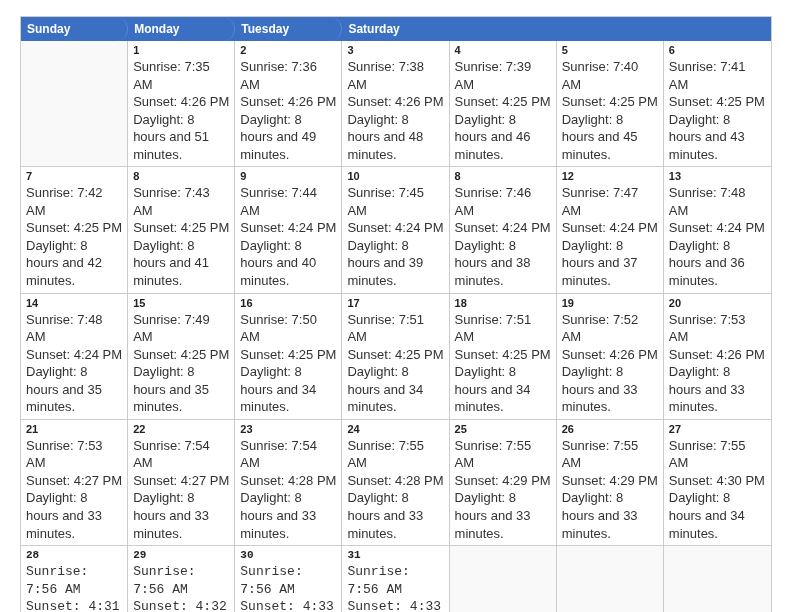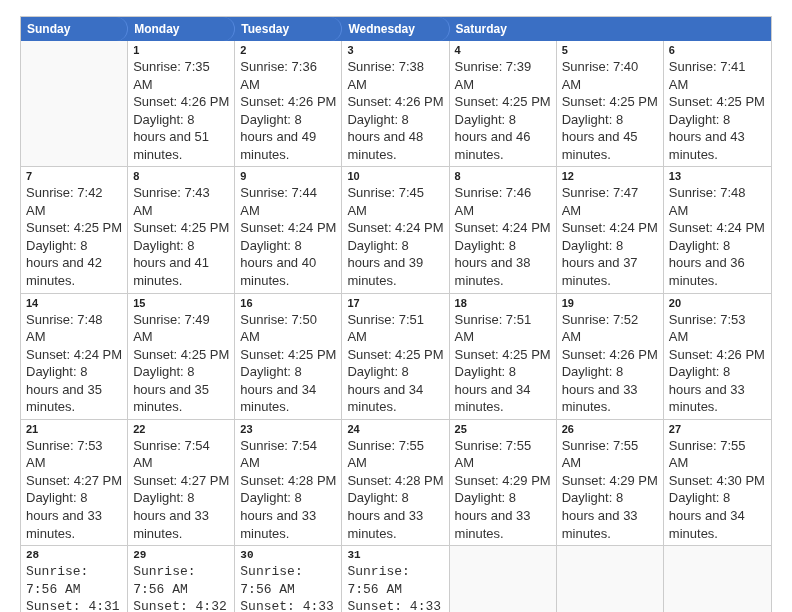--- a/index.html
+++ b/index.html
@@ -111,21 +111,20 @@
 </head>
 <body>
 
 <div class="page">
 
   <div class="calendar">
     <div class="cal-header" id="cal-header">
         <div class="cal-header-cell">Sunday</div>
         <div class="cal-header-cell">Monday</div>
         <div class="cal-header-cell">Tuesday</div>
-        <div class="cal-header-cell">Wednesday</div>
         <div class="cal-header-cell">Saturday</div>
       </div>
     <div class="cal-body" id="cal-body">
         <div class="cal-row">
           <div class="cal-cell empty"></div>
           <div class="cal-cell">
             <div class="day-num">1</div>
             <div class="cell-text">Sunrise: 7:35 AM<br>Sunset: 4:26 PM<br>Daylight: 8 hours and 51 minutes.</div>
           </div>
           <div class="cal-cell">

